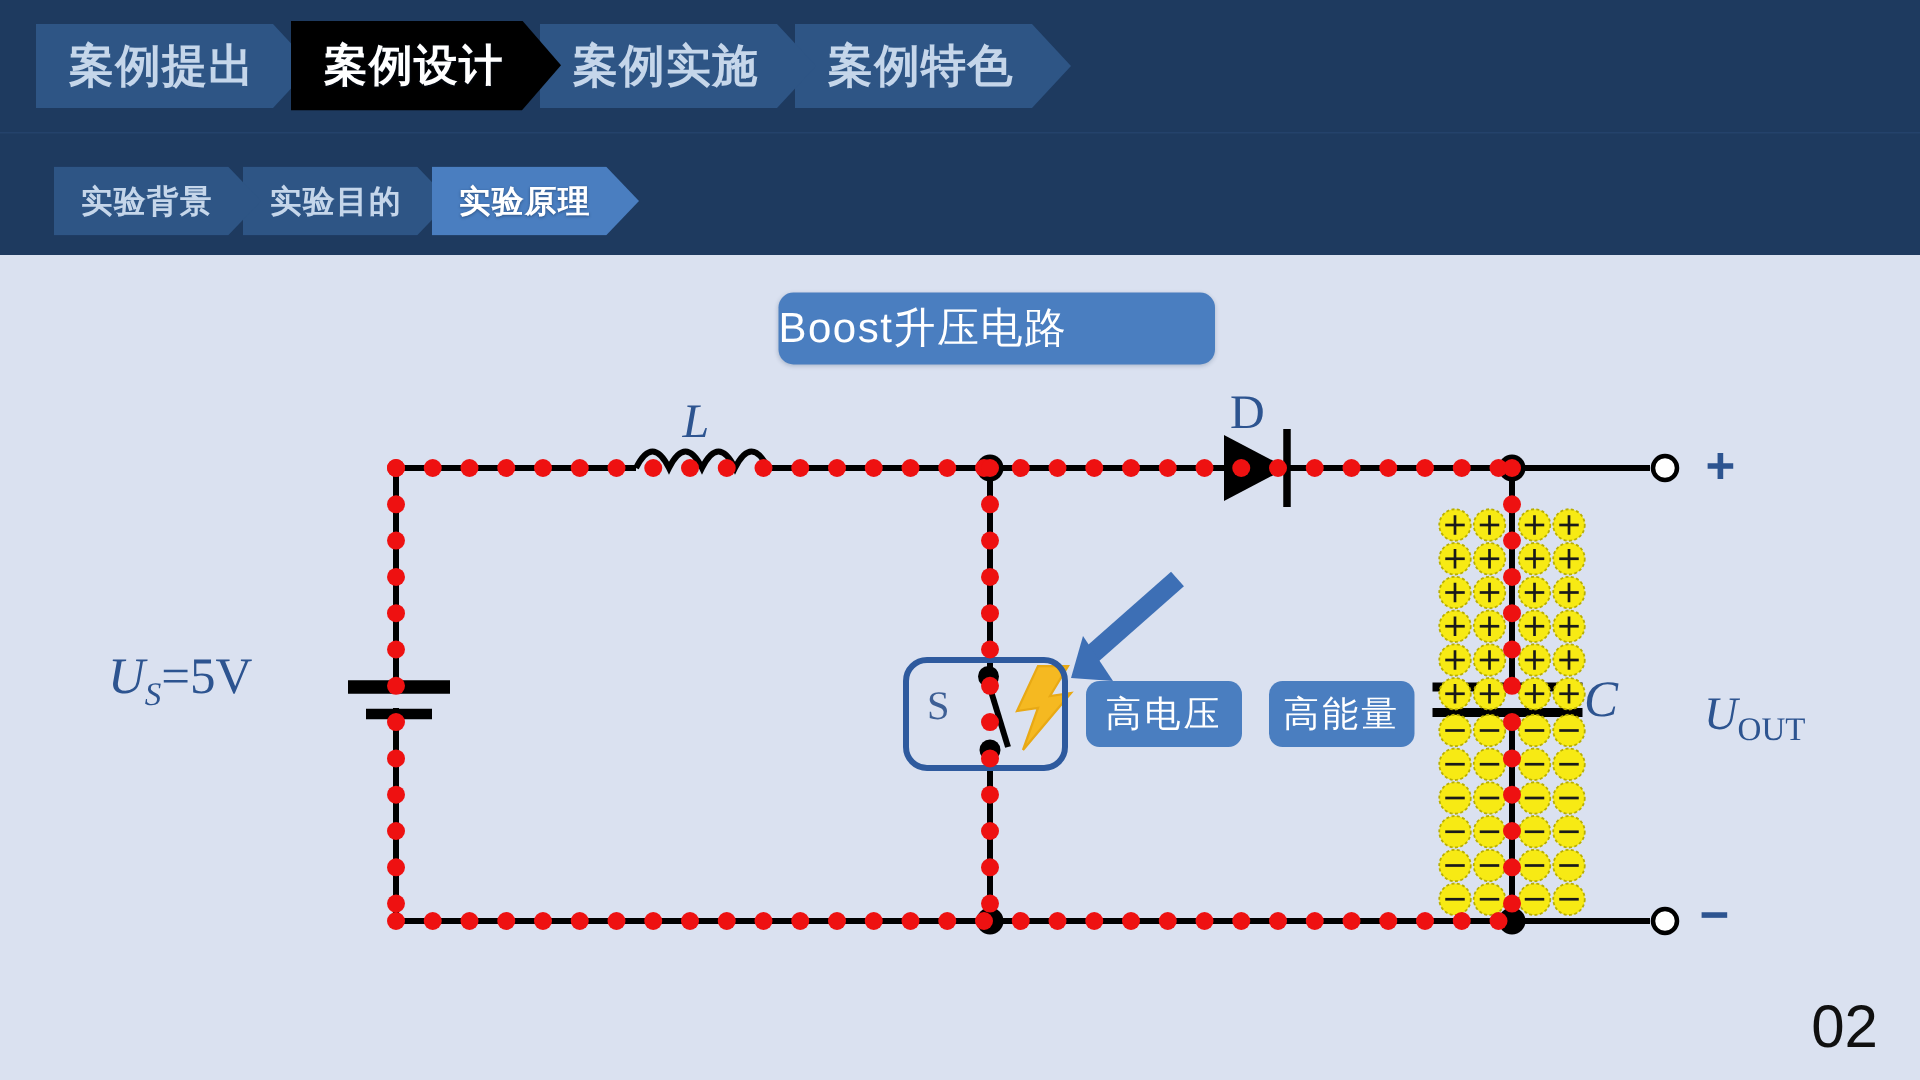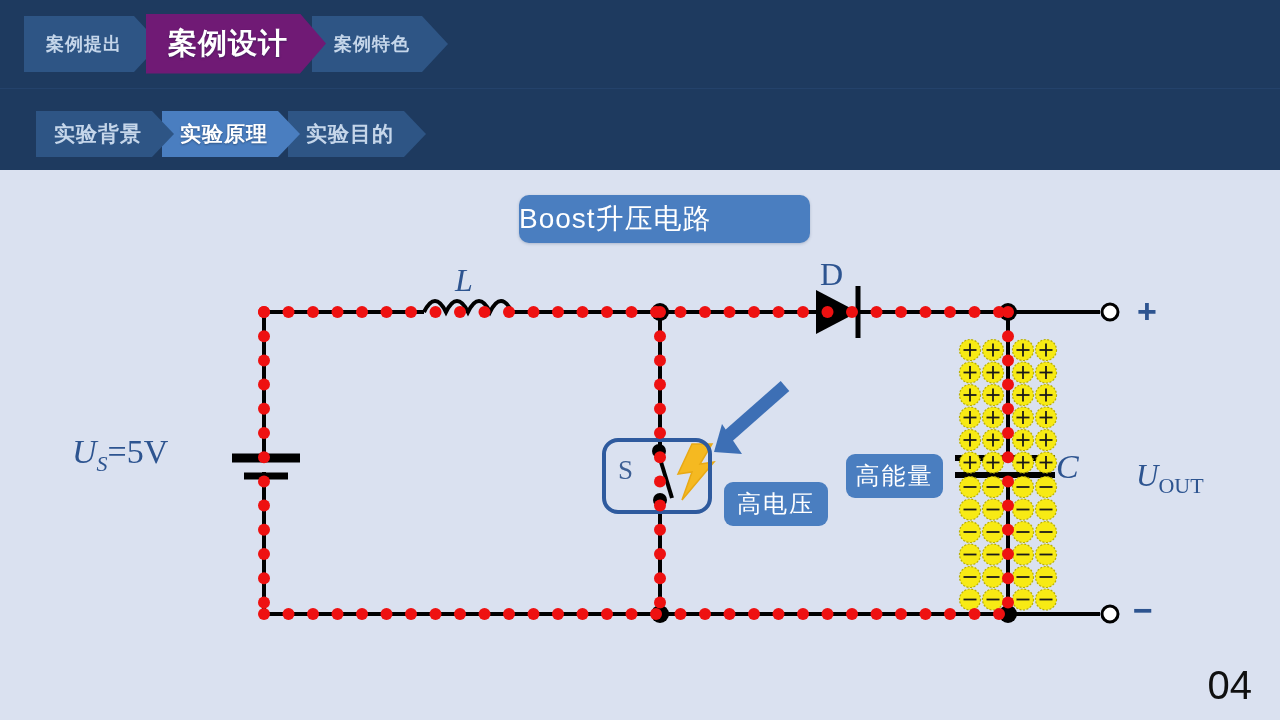--- a/index.html
+++ b/index.html
@@ -27,26 +27,26 @@
     position:relative;
     display:flex;align-items:center;justify-content:center;
     color:#c5d6ea;
     font-weight:bold;
     letter-spacing:1px;
     box-sizing:border-box;
     background:#2e5585;
     clip-path:polygon(0 0, calc(100% - 26px) 0, 100% 50%, calc(100% - 26px) 100%, 0 100%);
   }
   #nav-row-1 .chev{
-    height:56px;font-size:18px;
+    height:56px;font-size:30px;
     padding:0 38px 0 22px;
     margin-right:-14px;
   }
   #nav-row-1 .chev.active{
-    background:#701a75;color:#ffffff;font-size:29px;
+    background:#000000;color:#ffffff;font-size:29px;
     height:60px;margin-top:-1px;
     z-index:5;
     text-shadow:0 1px 2px rgba(10,30,60,.45);
     text-align:right;
   }
   #nav-row-2 .chev{
     height:46px;font-size:21px;
     padding:0 32px 0 18px;
     margin-right:-12px;
     clip-path:polygon(0 0, calc(100% - 22px) 0, 100% 50%, calc(100% - 22px) 100%, 0 100%);
@@ -94,21 +94,21 @@
   }
 
   
   .tag{
     position:absolute;height:44px;
     background:#4a7ec0;border-radius:9px;
     display:flex;align-items:center;justify-content:center;
     color:#ffffff;font-size:24px;letter-spacing:2px;
     font-family:"Liberation Sans",sans-serif;
   }
-  #tag-hv{left:724px;top:284px;width:104px;margin-top:28px;}
+  #tag-hv{left:724px;top:284px;width:104px;}
   #tag-he{left:846px;top:284px;width:97px;}
 
   
   #page-num{
     position:absolute;right:28px;bottom:12px;
     font-size:40px;color:#101010;
     font-family:"Liberation Sans",sans-serif;
   }
 </style>
 </head>
@@ -118,33 +118,36 @@
   <div class="divider"></div>
 
   <div class="nav-row" id="nav-row-1">
     <div class="chev">
       <span>案例提出</span>
     </div>
     <div class="chev active">
       <span>案例设计</span>
     </div>
     <div class="chev">
+      <span>案例实施</span>
+    </div>
+    <div class="chev">
       <span>案例特色</span>
     </div>
   </div>
 
   <div class="nav-row" id="nav-row-2">
     <div class="chev">
       <span>实验背景</span>
     </div>
+    <div class="chev">
+      <span>实验目的</span>
+    </div>
     <div class="chev active">
       <span>实验原理</span>
-    </div>
-    <div class="chev">
-      <span>实验目的</span>
     </div>
   </div>
 </div>
 
 <div id="slide-title">
   <span>Boost升压电路</span>
 </div>
 
 <div id="circuit">
 
@@ -472,13 +475,13 @@
   <div id="lbl-S">S</div>
 
   <div class="tag" id="tag-hv">
     <span>高电压</span>
   </div>
   <div class="tag" id="tag-he">
     <span>高能量</span>
   </div>
 </div>
 
-<div id="page-num">04</div>
+<div id="page-num">02</div>
 
 </body></html>

